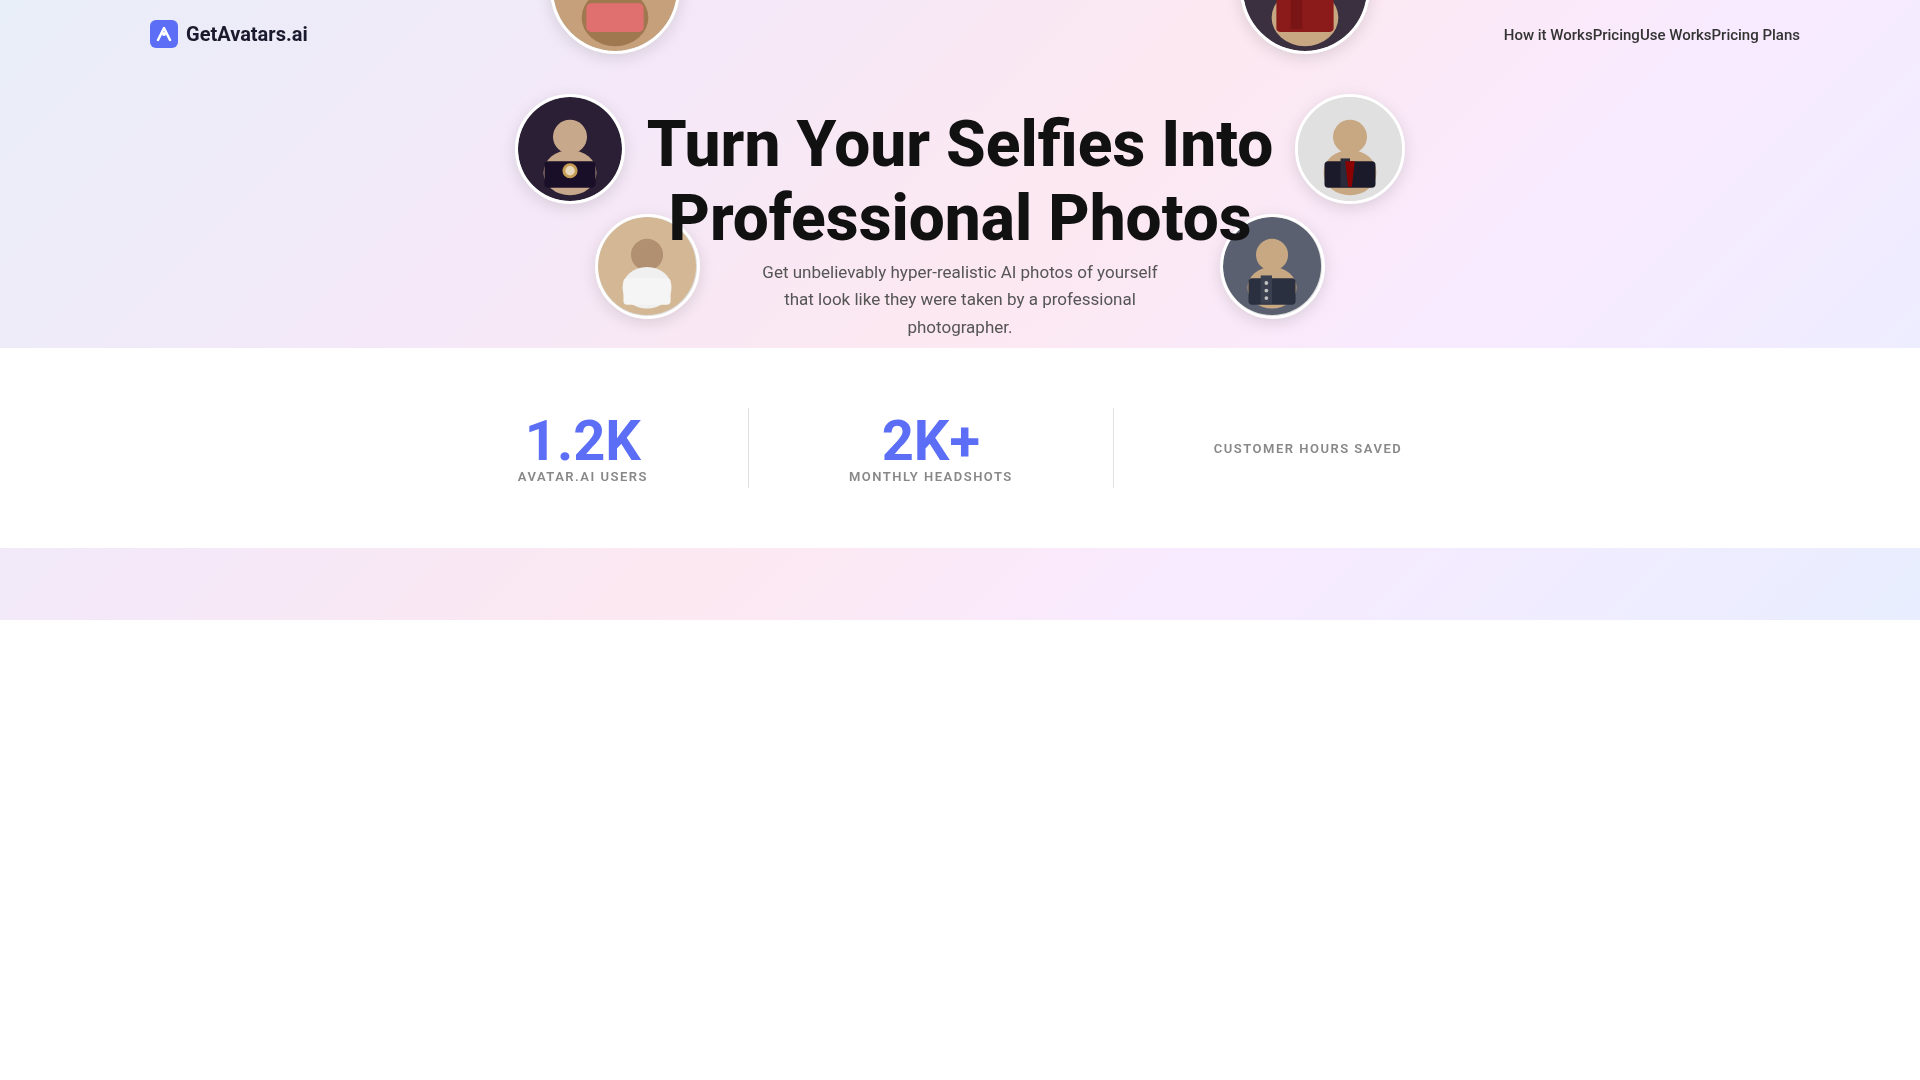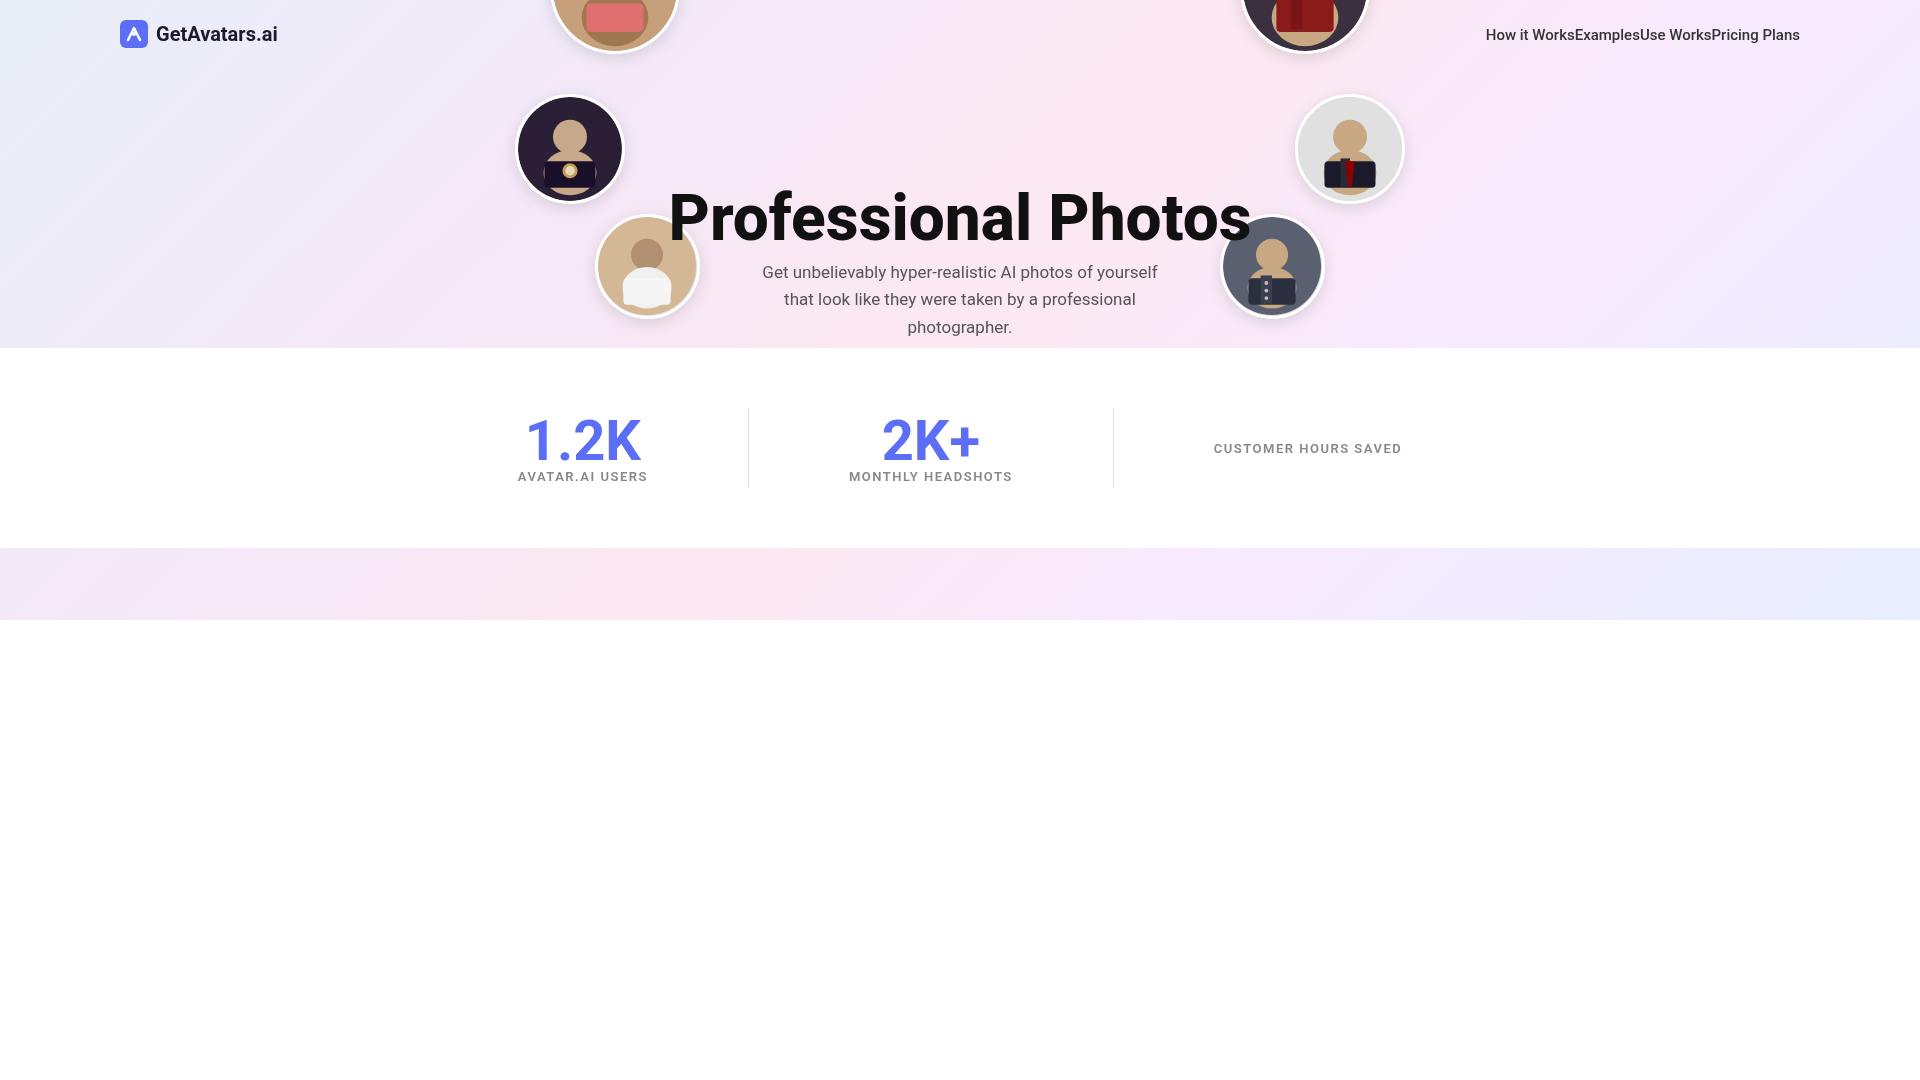--- a/index.html
+++ b/index.html
@@ -23,20 +23,21 @@
     }
 
     
     nav {
       position: relative;
       z-index: 10;
       display: flex;
       align-items: center;
       justify-content: space-between;
       padding: 20px 120px;
+      margin-left: 30px;
     }
 
     .logo {
       display: flex;
       align-items: center;
       gap: 8px;
       font-size: 20px;
       font-weight: 700;
       color: #1a1a2e;
       text-decoration: none;
@@ -171,31 +172,31 @@
   <a class="logo" href="#">
     <svg class="logo-icon" viewBox="0 0 28 28" fill="none">
       <rect width="28" height="28" rx="6" fill="#5b6ef5"></rect>
       <path d="M8 20 L14 8 L20 20" stroke="white" stroke-width="2.5" stroke-linecap="round" stroke-linejoin="round"></path>
       <circle cx="14" cy="14" r="2" fill="white"></circle>
     </svg>
     <span>GetAvatars.ai</span>
   </a>
   <ul class="nav-links">
     <li><a href="#">How it Works</a></li>
-    <li><a href="#">Examples</a></li>
+    <li><a href="#">Pricing</a></li>
     <li><a href="#">Use Works</a></li>
     <li><a href="#">Pricing Plans</a></li>
   </ul>
 </nav>
 
 <section class="hero">
 
   <div style="position:relative; z-index:10; display:flex; flex-direction:column; align-items:center;">
     <h1 class="hero-title">
-      <br>
+      <span>Turn Your Selfies Into</span><br>
       <span>Professional Photos</span>
     </h1>
     <p class="hero-subtitle">Get unbelievably hyper-realistic AI photos of yourself that look like they were taken by a professional photographer.</p>
     <button class="cta-button">
       <span>✏️</span>
       <span>Create yours in under 1 minutes</span>
     </button>
   </div>
 
   <div style="position: relative; width: 1200px; height: 0; margin-top: -340px;">

